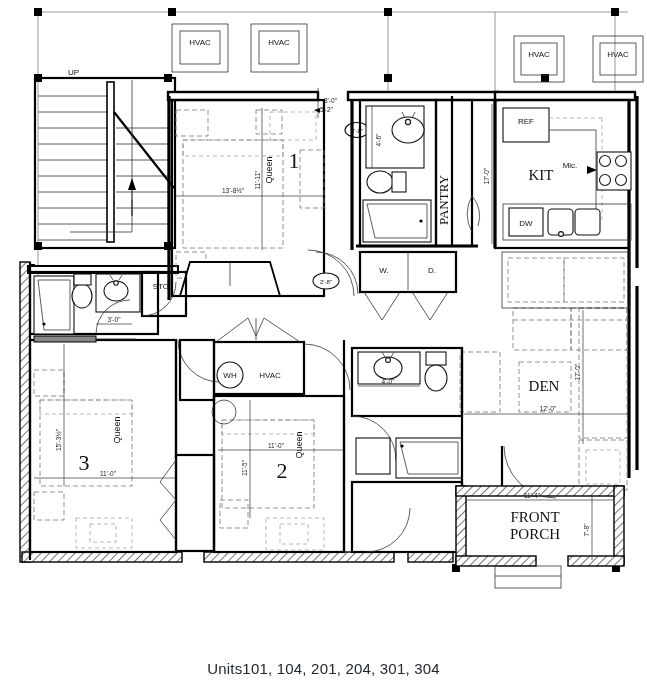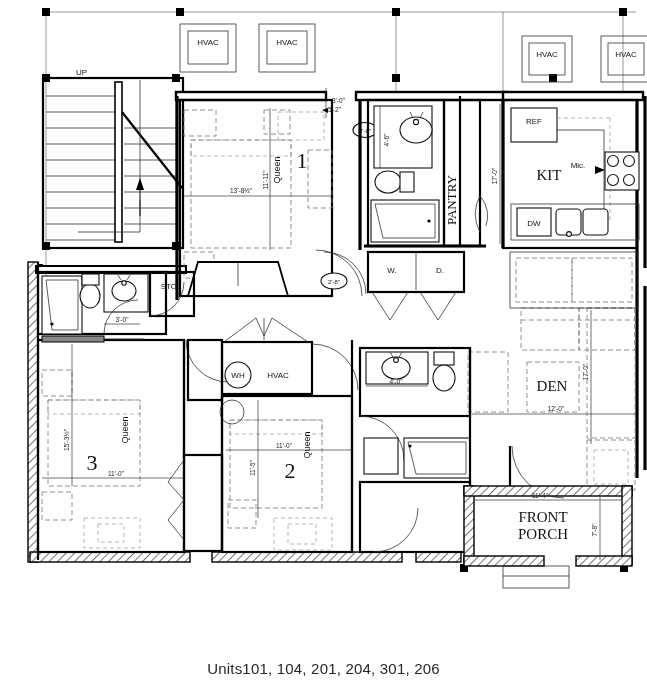--- a/index.html
+++ b/index.html
@@ -5,21 +5,21 @@
 <style>
   html,body{margin:0;padding:0;background:#ffffff;}
   body{
     width:647px;height:696px;
     font-family:"Liberation Sans", sans-serif;
     color:#111;
     overflow:hidden;
     position:relative;
   }
   #plan-wrap{
-    position:absolute;left:16px;top:0;width:536px;height:640px;
+    position:absolute;left:8px;top:0;width:536px;height:640px;
   }
   svg.plan{display:block;width:647px;height:640px;}
   .caption{
     position:absolute;left:0;top:640px;width:647px;height:56px;
     display:flex;align-items:center;justify-content:center;
     font-family:"Liberation Sans", sans-serif;
     font-size:15px;color:#23282e;letter-spacing:.2px;
   }
   
   .t-room{font-family:"Liberation Serif", serif;font-size:13px;fill:#111;}
@@ -428,14 +428,14 @@
     <line class="wall-in" x1="336" y1="340" x2="336" y2="552"></line>
     <line class="wall-in" x1="206" y1="396" x2="206" y2="552"></line>
     <line class="wall-in" x1="454" y1="348" x2="454" y2="486"></line>
     <line class="wall-in" x1="22" y1="262" x2="22" y2="560"></line>
     <line class="wall-in" x1="444" y1="96" x2="444" y2="246"></line>
   </g>
 </svg>
 </div>
 
 <div class="caption">
-  <span>Units101, 104, 201, 204, 301, 206</span>
+  <span>Units101, 104, 201, 204, 301, 304</span>
 </div>
 
 </body></html>

